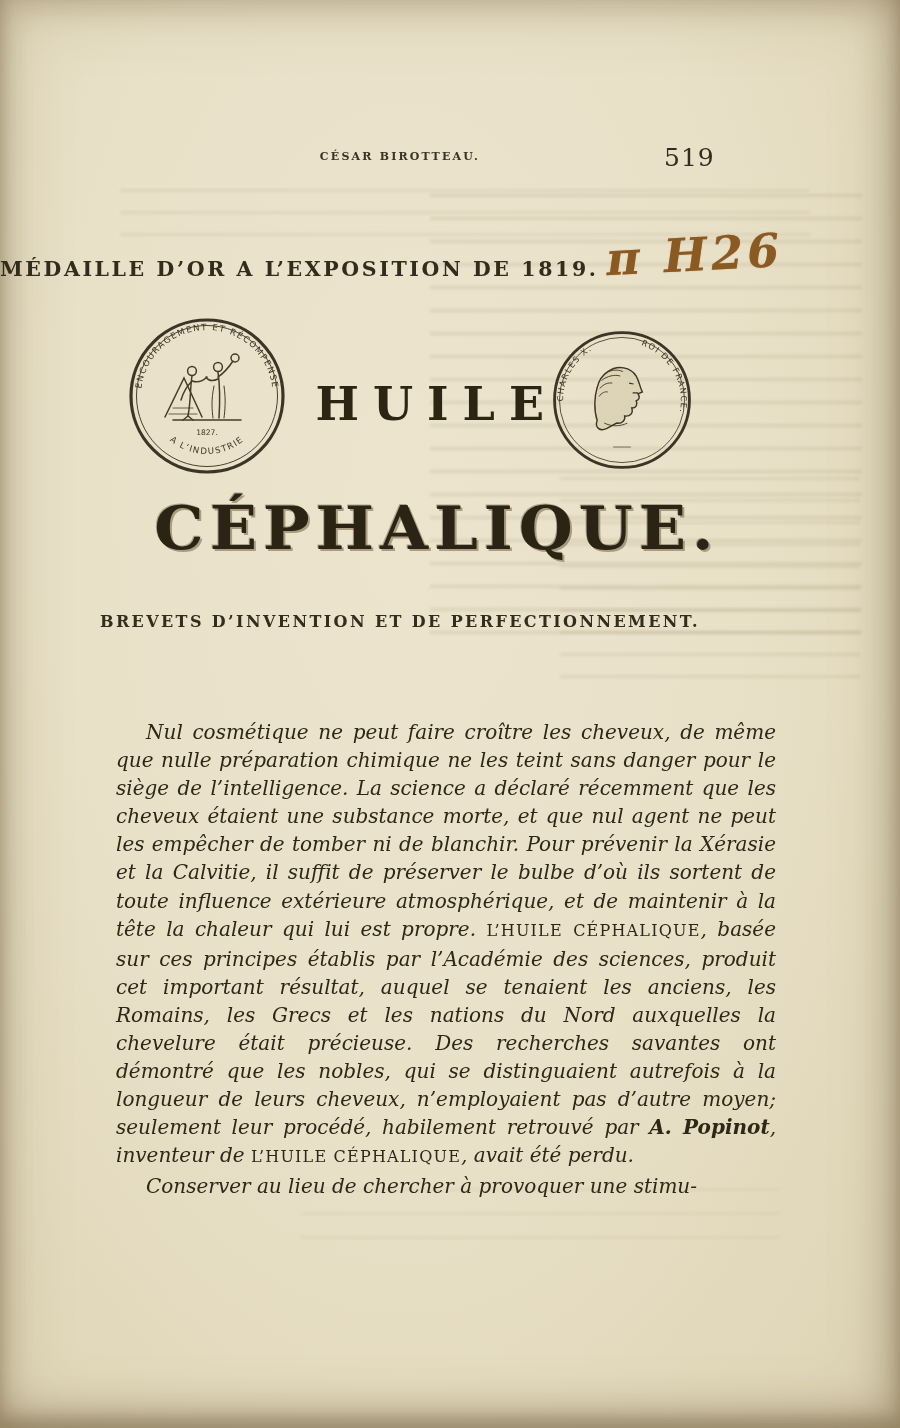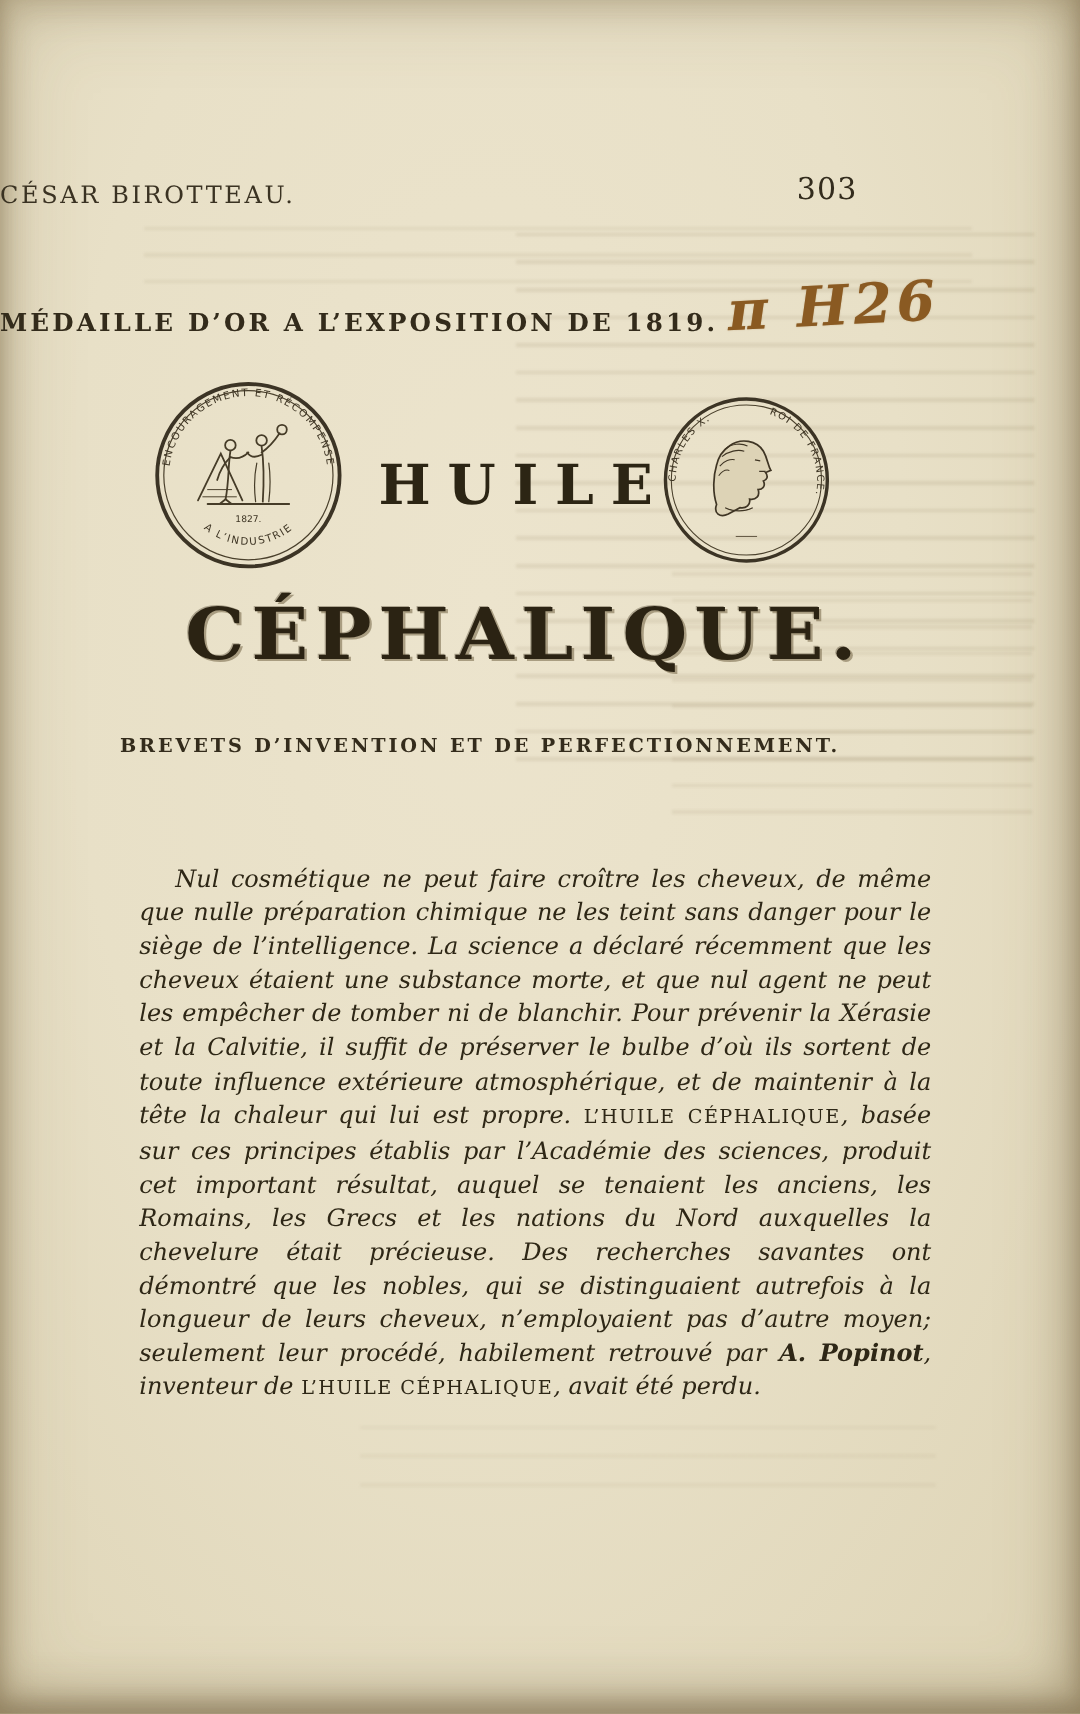--- a/index.html
+++ b/index.html
@@ -52,22 +52,22 @@
     top: 1180px; left: 300px; width: 480px; height: 60px;
     background: repeating-linear-gradient(180deg,
       transparent 0 8px, rgba(118,100,62,0.10) 8px 11px, transparent 11px 24px);
     opacity: .6;
   }
 
   
   .running-header { position: absolute; top: 146px; left: 0; width: 100%; height: 34px; }
   .running-title {
     position: absolute; top: 4px; left: 0; width: 800px;
-    text-align: left;
-    font-size: 20px; letter-spacing: 2.2px; font-weight: 400;
+    text-align: center;
+    font-size: 11px; letter-spacing: 2.2px; font-weight: 700;
     color: #3a3222;
   }
   .page-number {
     position: absolute; top: -3px; left: 664px;
     font-size: 25px; letter-spacing: 1px; color: #332c1d;
   }
 
   
   .headline {
     position: absolute; top: 257px; left: 0; width: 828px;
@@ -143,21 +143,21 @@
 
 <div class="scan">
 
   <div class="bleed bleed-a"></div>
   <div class="bleed bleed-b"></div>
   <div class="bleed bleed-c"></div>
   <div class="bleed bleed-d"></div>
 
   <header class="running-header">
     <span class="running-title">CÉSAR BIROTTEAU.</span>
-    <span class="page-number">303</span>
+    <span class="page-number">519</span>
   </header>
 
   <div class="headline">MÉDAILLE D’OR A L’EXPOSITION DE 1819.</div>
 
   <div class="annotation">π H26</div>
 
   <div class="medal medal-left">
     <svg viewBox="0 0 160 160">
       <circle cx="80" cy="80" r="76" fill="none" stroke="#3c3425" stroke-width="3.2"></circle>
       <circle cx="80" cy="80" r="70.5" fill="none" stroke="#4a402c" stroke-width="1"></circle>
@@ -224,15 +224,16 @@
       <path d="M 70,133 h 20" stroke="#4a402c" stroke-width="0.8"></path>
     </svg>
   </div>
 
   <div class="product-line2">CÉPHALIQUE.</div>
 
   <div class="subheading">BREVETS D’INVENTION ET DE PERFECTIONNEMENT.</div>
 
   <div class="body-text">
     <p class="para"><span>Nul cosmétique ne peut faire croître les cheveux, de même que nulle préparation chimique ne les teint sans danger pour le siège de l’intelligence. La science a déclaré récemment que les cheveux étaient une substance morte, et que nul agent ne peut les empêcher de tomber ni de blanchir. Pour prévenir la Xérasie et la Calvitie, il suffit de préserver le bulbe d’où ils sortent de toute influence extérieure atmosphérique, et de maintenir à la tête la chaleur qui lui est propre. </span><span class="sc">L’HUILE CÉPHALIQUE</span><span>, basée sur ces principes établis par l’Académie des sciences, produit cet important résultat, auquel se tenaient les anciens, les Romains, les Grecs et les nations du Nord auxquelles la chevelure était précieuse. Des recherches savantes ont démontré que les nobles, qui se distinguaient autrefois à la longueur de leurs cheveux, n’employaient pas d’autre moyen; seulement leur procédé, habilement retrouvé par </span><span class="emph">A. Popinot</span><span>, inventeur de </span><span class="sc">L’HUILE CÉPHALIQUE</span><span>, avait été perdu.</span></p>
+    <p class="para">Conserver au lieu de chercher à provoquer une stimu-</p>
   </div>
 
 </div>
 
 </body></html>

